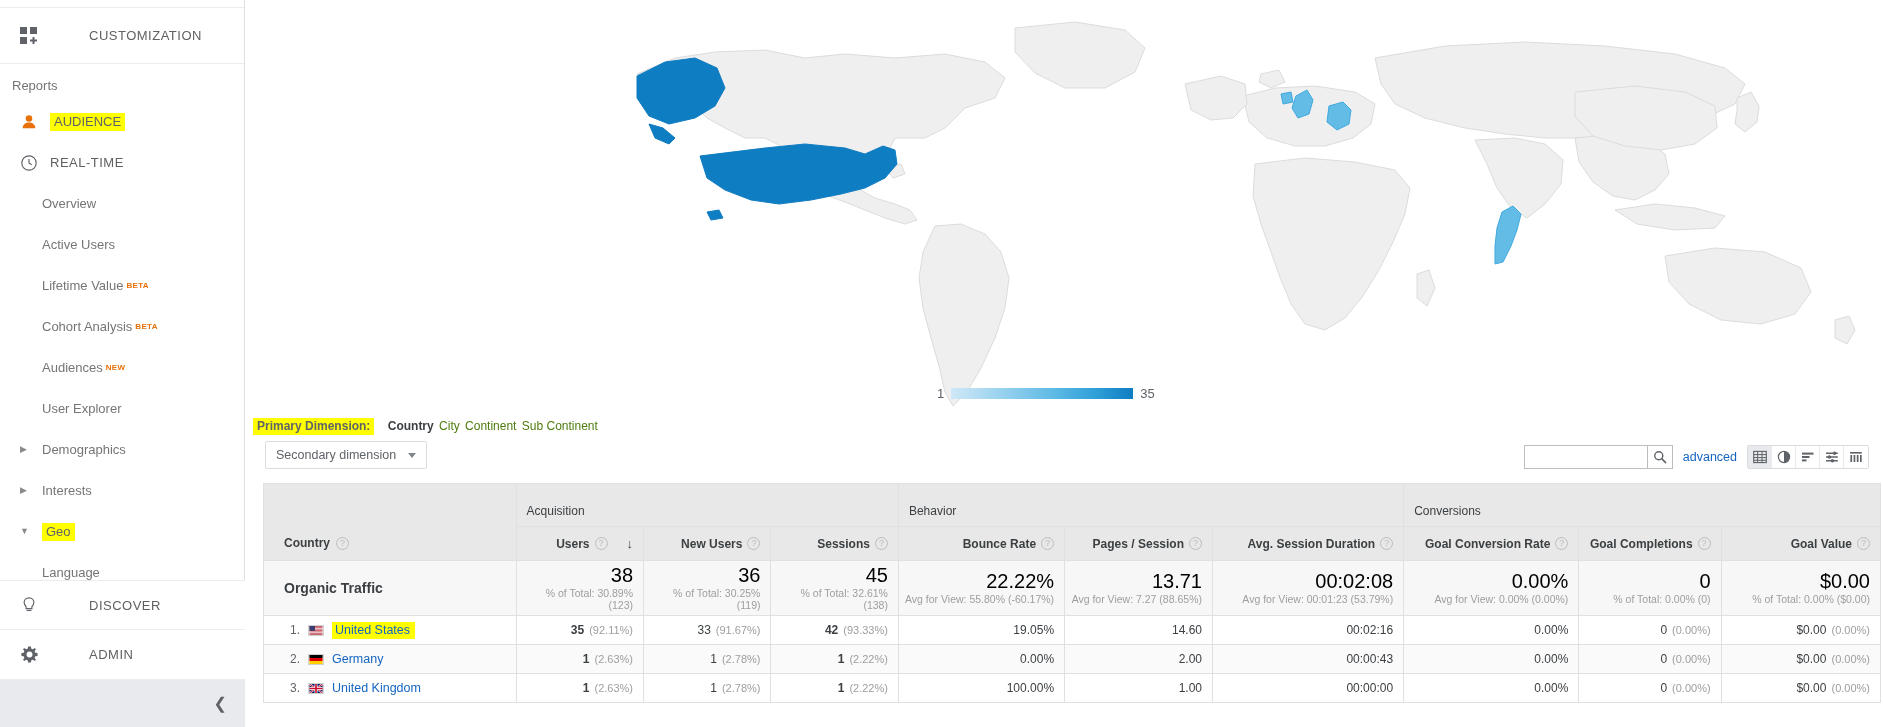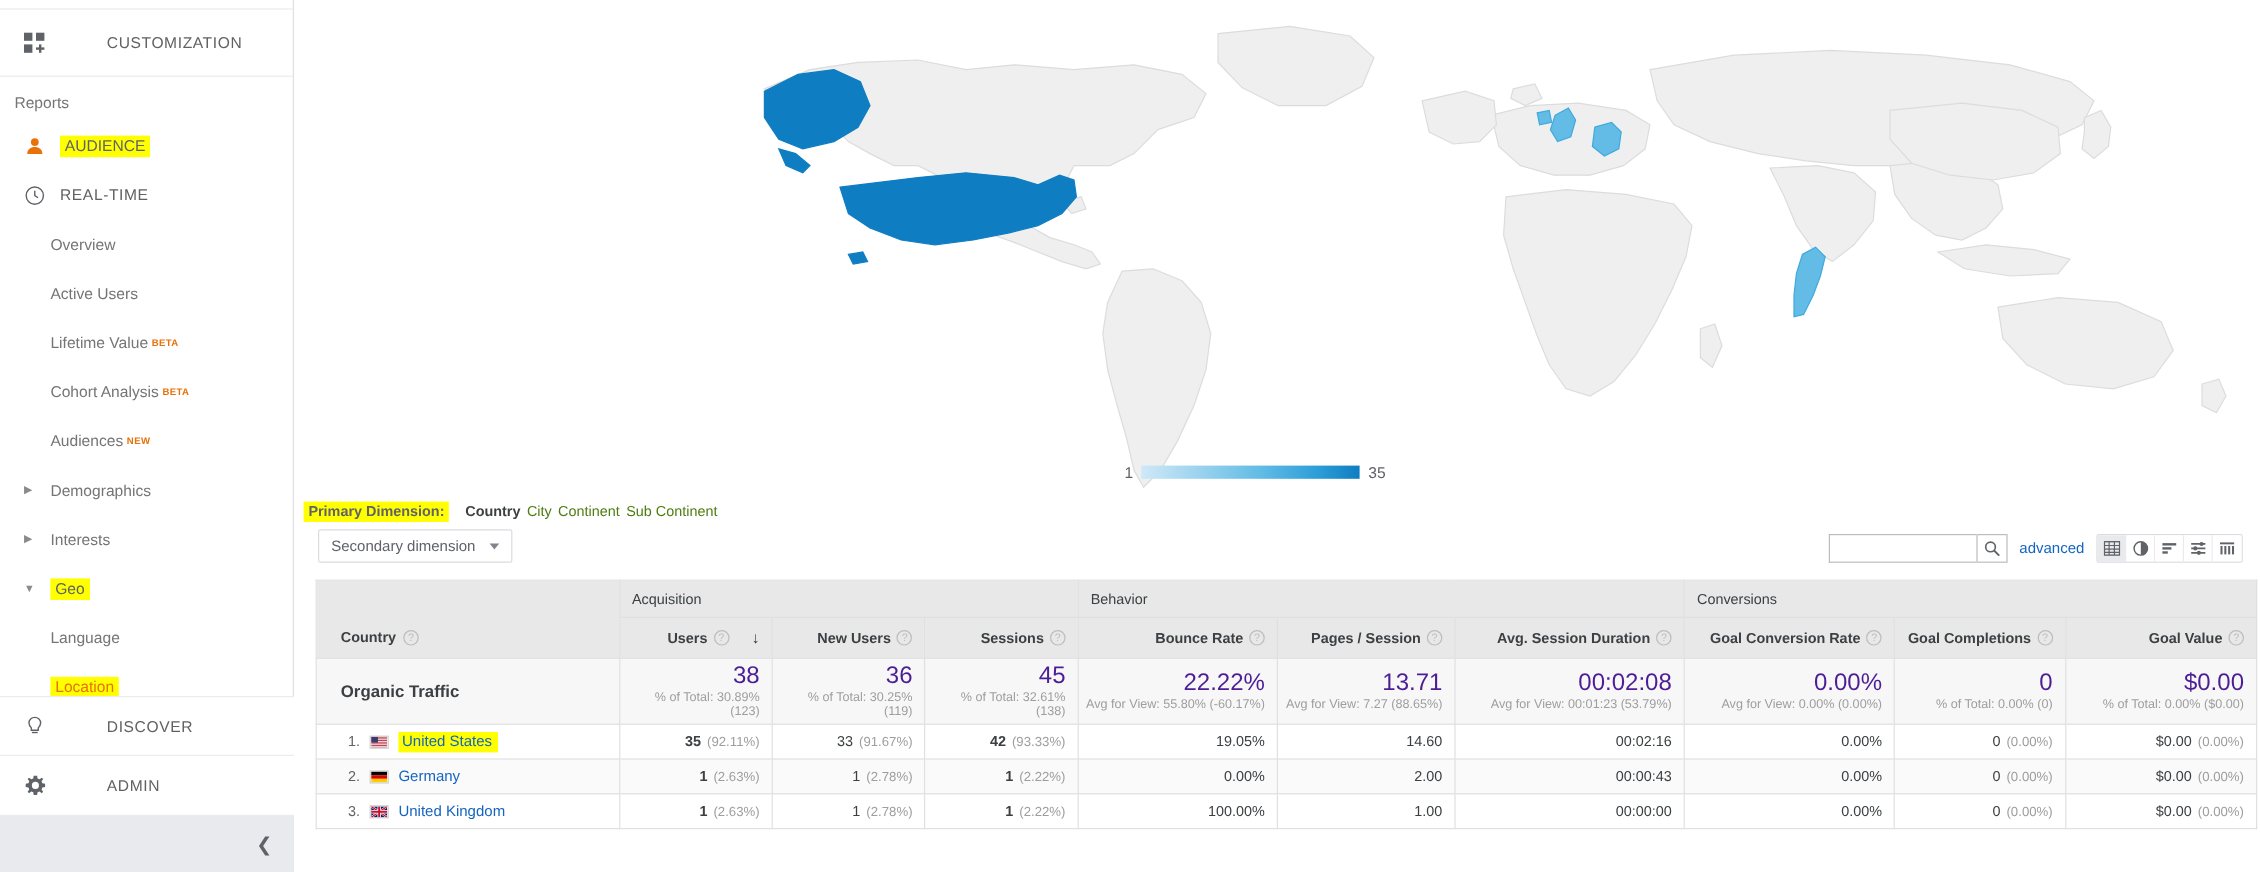--- a/index.html
+++ b/index.html
@@ -142,21 +142,21 @@
   }
   .view-icon:last-child { border-right: none; }
   .view-icon.sel { background: #e8eaed; }
 
   
   .tbl { width: 100%; border-collapse: collapse; table-layout: fixed; font-size: 12px; }
   .tbl th, .tbl td { border: 1px solid #e0e0e0; }
   .grp-hdr {
     background: #e8e8e8; color: #3c4043;
     font-size: 12px; font-weight: normal; text-align: left;
-    padding: 8px 0 8px 10px; height: 30px;
+    padding: 20px 0 8px 10px; height: 30px;
   }
   .col-hdr {
     background: #e8e8e8; color: #3c4043;
     font-size: 12px; font-weight: bold; text-align: right;
     padding: 8px 10px 8px 6px; height: 34px;
     vertical-align: middle;
   }
   .col-hdr .hc { display: flex; align-items: center; justify-content: flex-end; gap: 5px; }
   .qmark {
     display: inline-block; width: 13px; height: 13px; border-radius: 50%;
@@ -164,21 +164,21 @@
     line-height: 11px; text-align: center; font-weight: normal;
   }
   .sort-arrow { color: #3c4043; font-size: 13px; margin-left: 14px; }
   .country-hdr-cell {
     background: #e8e8e8; color: #3c4043; font-weight: bold;
     font-size: 12px; text-align: left; padding-left: 20px;
     vertical-align: bottom; padding-bottom: 10px;
   }
   .sum-row td { background: #f7f7f7; height: 47px; padding: 4px 10px 4px 6px; vertical-align: middle; }
   .sum-name { font-weight: bold; font-size: 14px; color: #3c4043; padding-left: 20px !important; }
-  .big-num { text-align: right; font-size: 20px; color: #4c1d95; line-height: 1.05; font-weight: normal; }
+  .big-num { text-align: right; font-size: 20px; color: #000000; line-height: 1.05; font-weight: normal; }
   .sub-num { text-align: right; font-size: 10.5px; color: #9e9e9e; margin-top: 1px; }
   .data-row td { height: 29px; padding: 3px 10px 3px 6px; background: #fff; vertical-align: middle; }
   .data-row:nth-child(odd) td { background: #fafafa; }
   .cell-r { text-align: right; font-size: 12px; color: #3c4043; }
   .cell-r b { font-weight: bold; }
   .pct { color: #9e9e9e; font-size: 11px; margin-left: 5px; }
   .country-cell { display: flex; align-items: center; gap: 8px; padding-left: 12px; }
   .rank { color: #5f6368; font-size: 12px; width: 18px; text-align: right; }
   .flag { width: 16px; height: 11px; border: 1px solid #d0d0d0; flex: 0 0 16px; }
   .cname { color: #1565c0; font-size: 12.5px; cursor: pointer; }
@@ -237,20 +237,23 @@
       <span class="lbl">Lifetime Value</span>
       <span class="badge">BETA</span>
     </div>
     <div class="sb-sub">
       <span class="lbl">Cohort Analysis</span>
       <span class="badge">BETA</span>
     </div>
     <div class="sb-sub">
       <span class="lbl">Audiences</span>
       <span class="badge">NEW</span>
+    </div>
+    <div class="sb-sub">
+      <span class="lbl">User Explorer</span>
     </div>
     <div class="sb-sub">
       <span class="caret">▶</span>
       <span class="lbl">Demographics</span>
     </div>
     <div class="sb-sub">
       <span class="caret">▶</span>
       <span class="lbl">Interests</span>
     </div>
     <div class="sb-sub">

